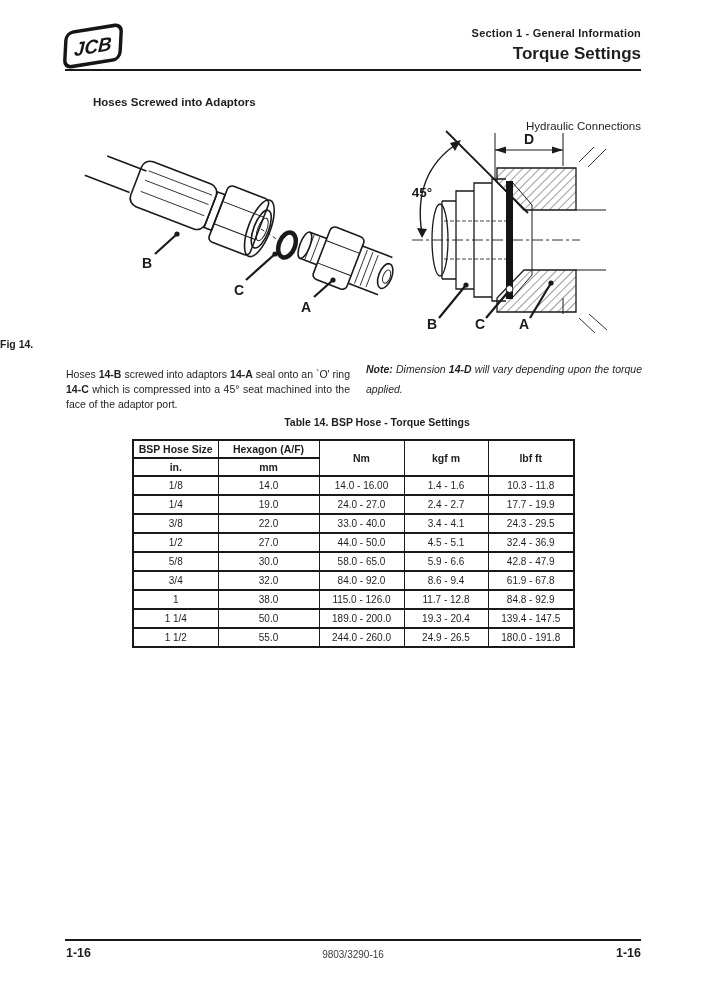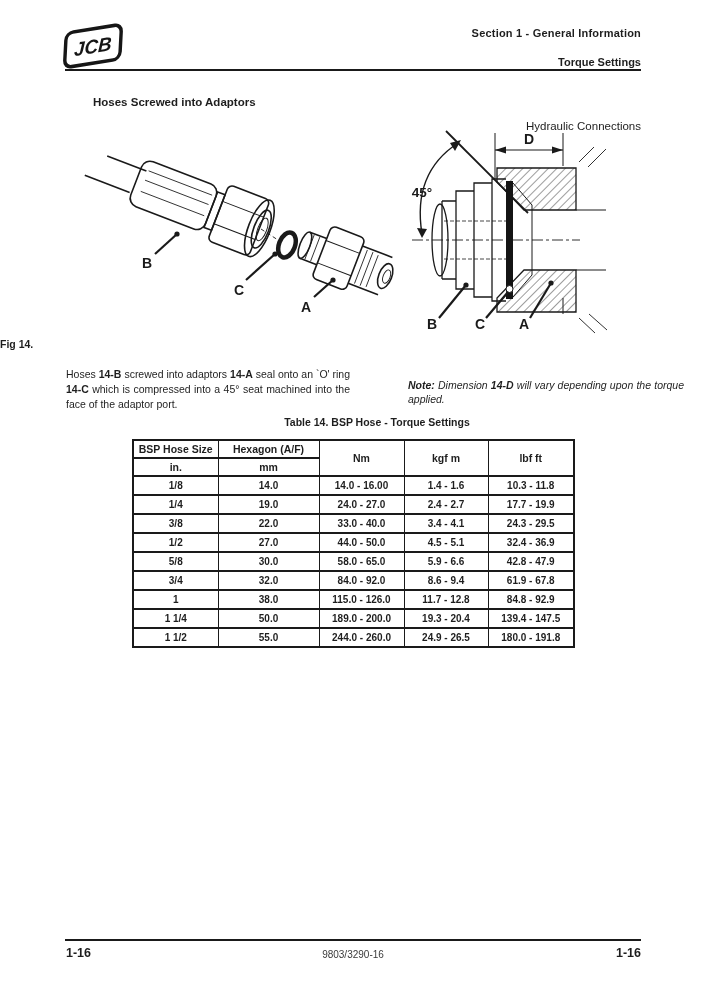--- a/index.html
+++ b/index.html
@@ -4,42 +4,42 @@
 <style>
   html,body{margin:0;padding:0;background:#9a9a9a;}
   .page{
     position:relative;width:706px;height:1000px;margin:0 auto;background:#ffffff;
     font-family:"Liberation Sans",sans-serif;color:#1e1e1e;overflow:hidden;
   }
   .abs{position:absolute;}
   
   .logo{left:55px;top:20px;}
   .section-title{right:65px;top:27px;font-size:11px;font-weight:bold;letter-spacing:.2px;margin-left:20px;}
-  .section-subtitle{right:65px;top:56px;font-size:11px;font-weight:bold;}
+  .section-subtitle{right:65px;top:44px;font-size:17px;font-weight:bold;}
   .rule-top{left:65px;top:69px;width:576px;height:2px;background:#1a1a1a;}
   .breadcrumb{right:65px;top:76px;font-size:11.5px;margin-top:44px;}
   .heading{left:66px;top:96px;font-size:11.5px;font-weight:bold;padding-left:27px;}
   
   .figure-svg{left:60px;top:113px;}
   .fig-caption{left:0;top:338px;width:566px;text-align:left;font-size:10.5px;font-weight:bold;}
   
   .col-left{left:66px;top:367px;width:284px;font-size:10.5px;line-height:15px;text-align:justify;}
-  .col-right{left:366px;top:378px;width:276px;font-size:10.5px;line-height:14px;text-align:justify;font-style:italic;margin-left:42px;}
+  .col-right{left:366px;top:359px;width:276px;font-size:10.5px;line-height:20px;text-align:justify;font-style:italic;}
   .col-right b{font-style:italic;}
   
   .table-title{left:0;top:416px;width:706px;text-align:center;font-size:10.5px;font-weight:bold;margin-left:24px;}
   table.torque{
     position:absolute;left:132px;top:439px;width:441px;
     border-collapse:collapse;table-layout:fixed;border:2px solid #1a1a1a;padding-left:24px;
   }
   table.torque th,table.torque td{
     border-left:1px solid #1a1a1a;border-right:1px solid #1a1a1a;
     border-top:2px solid #1a1a1a;border-bottom:2px solid #1a1a1a;
     text-align:center;vertical-align:middle;padding:0;height:17px;
-    font-size:10px;font-weight:bold;
+    font-size:10px;font-weight:normal;
   }
   table.torque th{font-size:10.5px;font-weight:bold;height:16px;}
   
   .rule-bottom{left:65px;top:939px;width:576px;height:2px;background:#1a1a1a;}
   .footer-left{left:66px;top:946px;font-size:12.5px;font-weight:bold;}
   .footer-center{left:0;top:949px;width:706px;text-align:center;font-size:10px;color:#3a3a3a;}
   .footer-right{right:65px;top:946px;font-size:12.5px;font-weight:bold;}
 </style>
 </head>
 <body>

